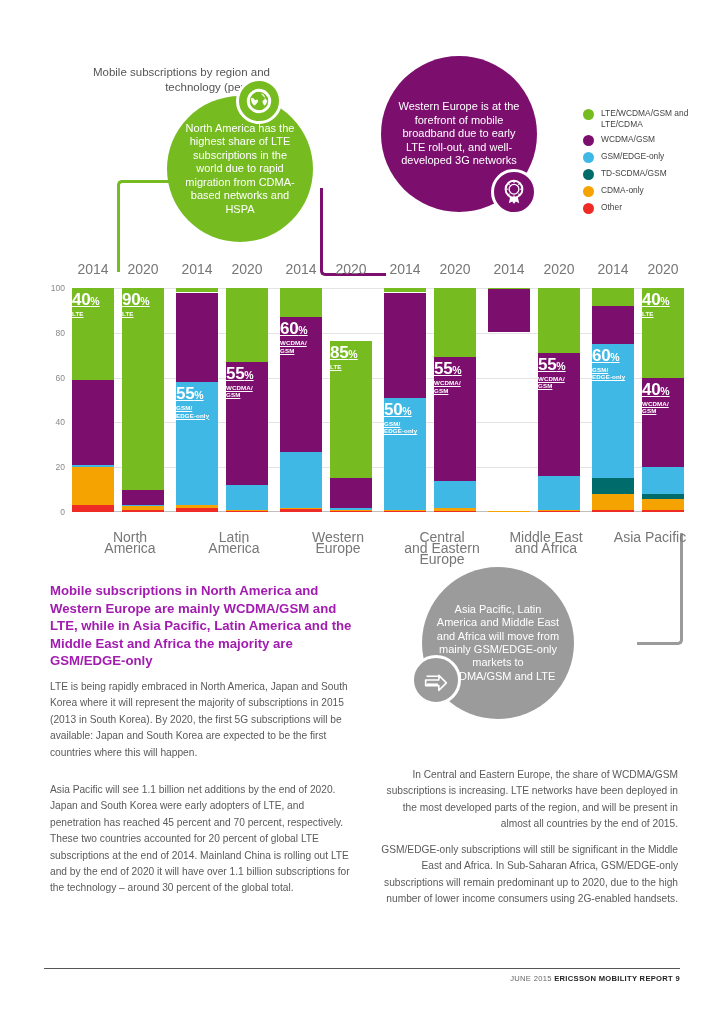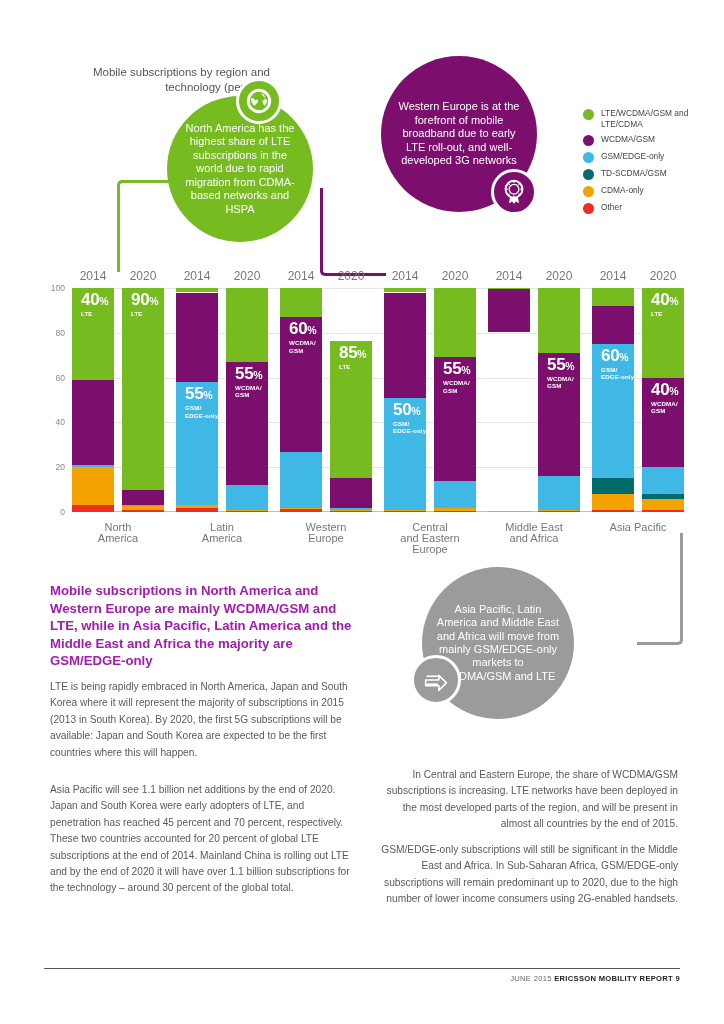--- a/index.html
+++ b/index.html
@@ -65,31 +65,31 @@
   
   #chart { position: absolute; left: 44px; top: 268px; width: 640px; height: 280px; }
   #plot { position: absolute; left: 28px; top: 20px; width: 612px; height: 224px; }
   .ytick { position: absolute; right: 100%; margin-right: 7px;
            font-size: 8.5px; color: #888; transform: translateY(-50%); white-space: nowrap; }
   .gridline { position: absolute; left: 0; width: 100%; height: 1px; background: #E4E4E4; }
   #axis-zero { position: absolute; left: 0; width: 100%; height: 1px; background: #BFBFBF; bottom: 0; }
 
   .group { position: absolute; bottom: 0; height: 100%; }
   .bar-col { position: absolute; bottom: 0; width: 42px; height: 100%; }
-  .year-lbl { position: absolute; bottom: 100%; margin-bottom: 5px; left: 0; width: 42px;
-              text-align: center; font-size: 12px; color: #777; }
+  .year-lbl { position: absolute; bottom: 100%; margin-bottom: 11px; left: 0; width: 42px;
+              text-align: center; font-size: 14px; color: #777; }
   .bar { position: absolute; bottom: 0; left: 0; width: 42px; height: 100%; }
   .seg { position: absolute; left: 0; width: 42px; }
-  .seg-lbl { position: absolute; left: 9px; top: 3px; color: #fff; line-height: 1; white-space: nowrap; }
+  .seg-lbl { position: absolute; left: 0; top: 3px; color: #fff; line-height: 1; white-space: nowrap; text-decoration: underline; }
   .seg-lbl .big { font-size: 17px; font-weight: 700; letter-spacing: -0.3px; }
   .seg-lbl .pct { font-size: 10.5px; font-weight: 700; }
   .seg-lbl .sub { display: block; font-size: 6.2px; font-weight: 700;
                   margin-top: 2px; line-height: 7.4px; letter-spacing: .1px; }
-  .region-lbl { position: absolute; top: 100%; margin-top: 10px; left: 0; width: 100%;
-                text-align: center; font-size: 11px; line-height: 11px; color: #777; }
+  .region-lbl { position: absolute; top: 100%; margin-top: 20px; left: 12px; width: 100%;
+                text-align: center; font-size: 14px; line-height: 11px; color: #777; }
 
   
   #headline { position: absolute; left: 50px; top: 582px; width: 308px;
               color: #a21caf; font-size: 13.2px; line-height: 17.5px; font-weight: 700; }
   .col-left { position: absolute; left: 50px; width: 300px; }
   .col-right { position: absolute; left: 373px; width: 305px; text-align: right; }
   .para { font-size: 10.2px; line-height: 16.4px; color: #5a5a5a; margin: 0 0 15px 0; }
 
   #p1 { top: 679px; }
   #p2 { top: 782px; }

